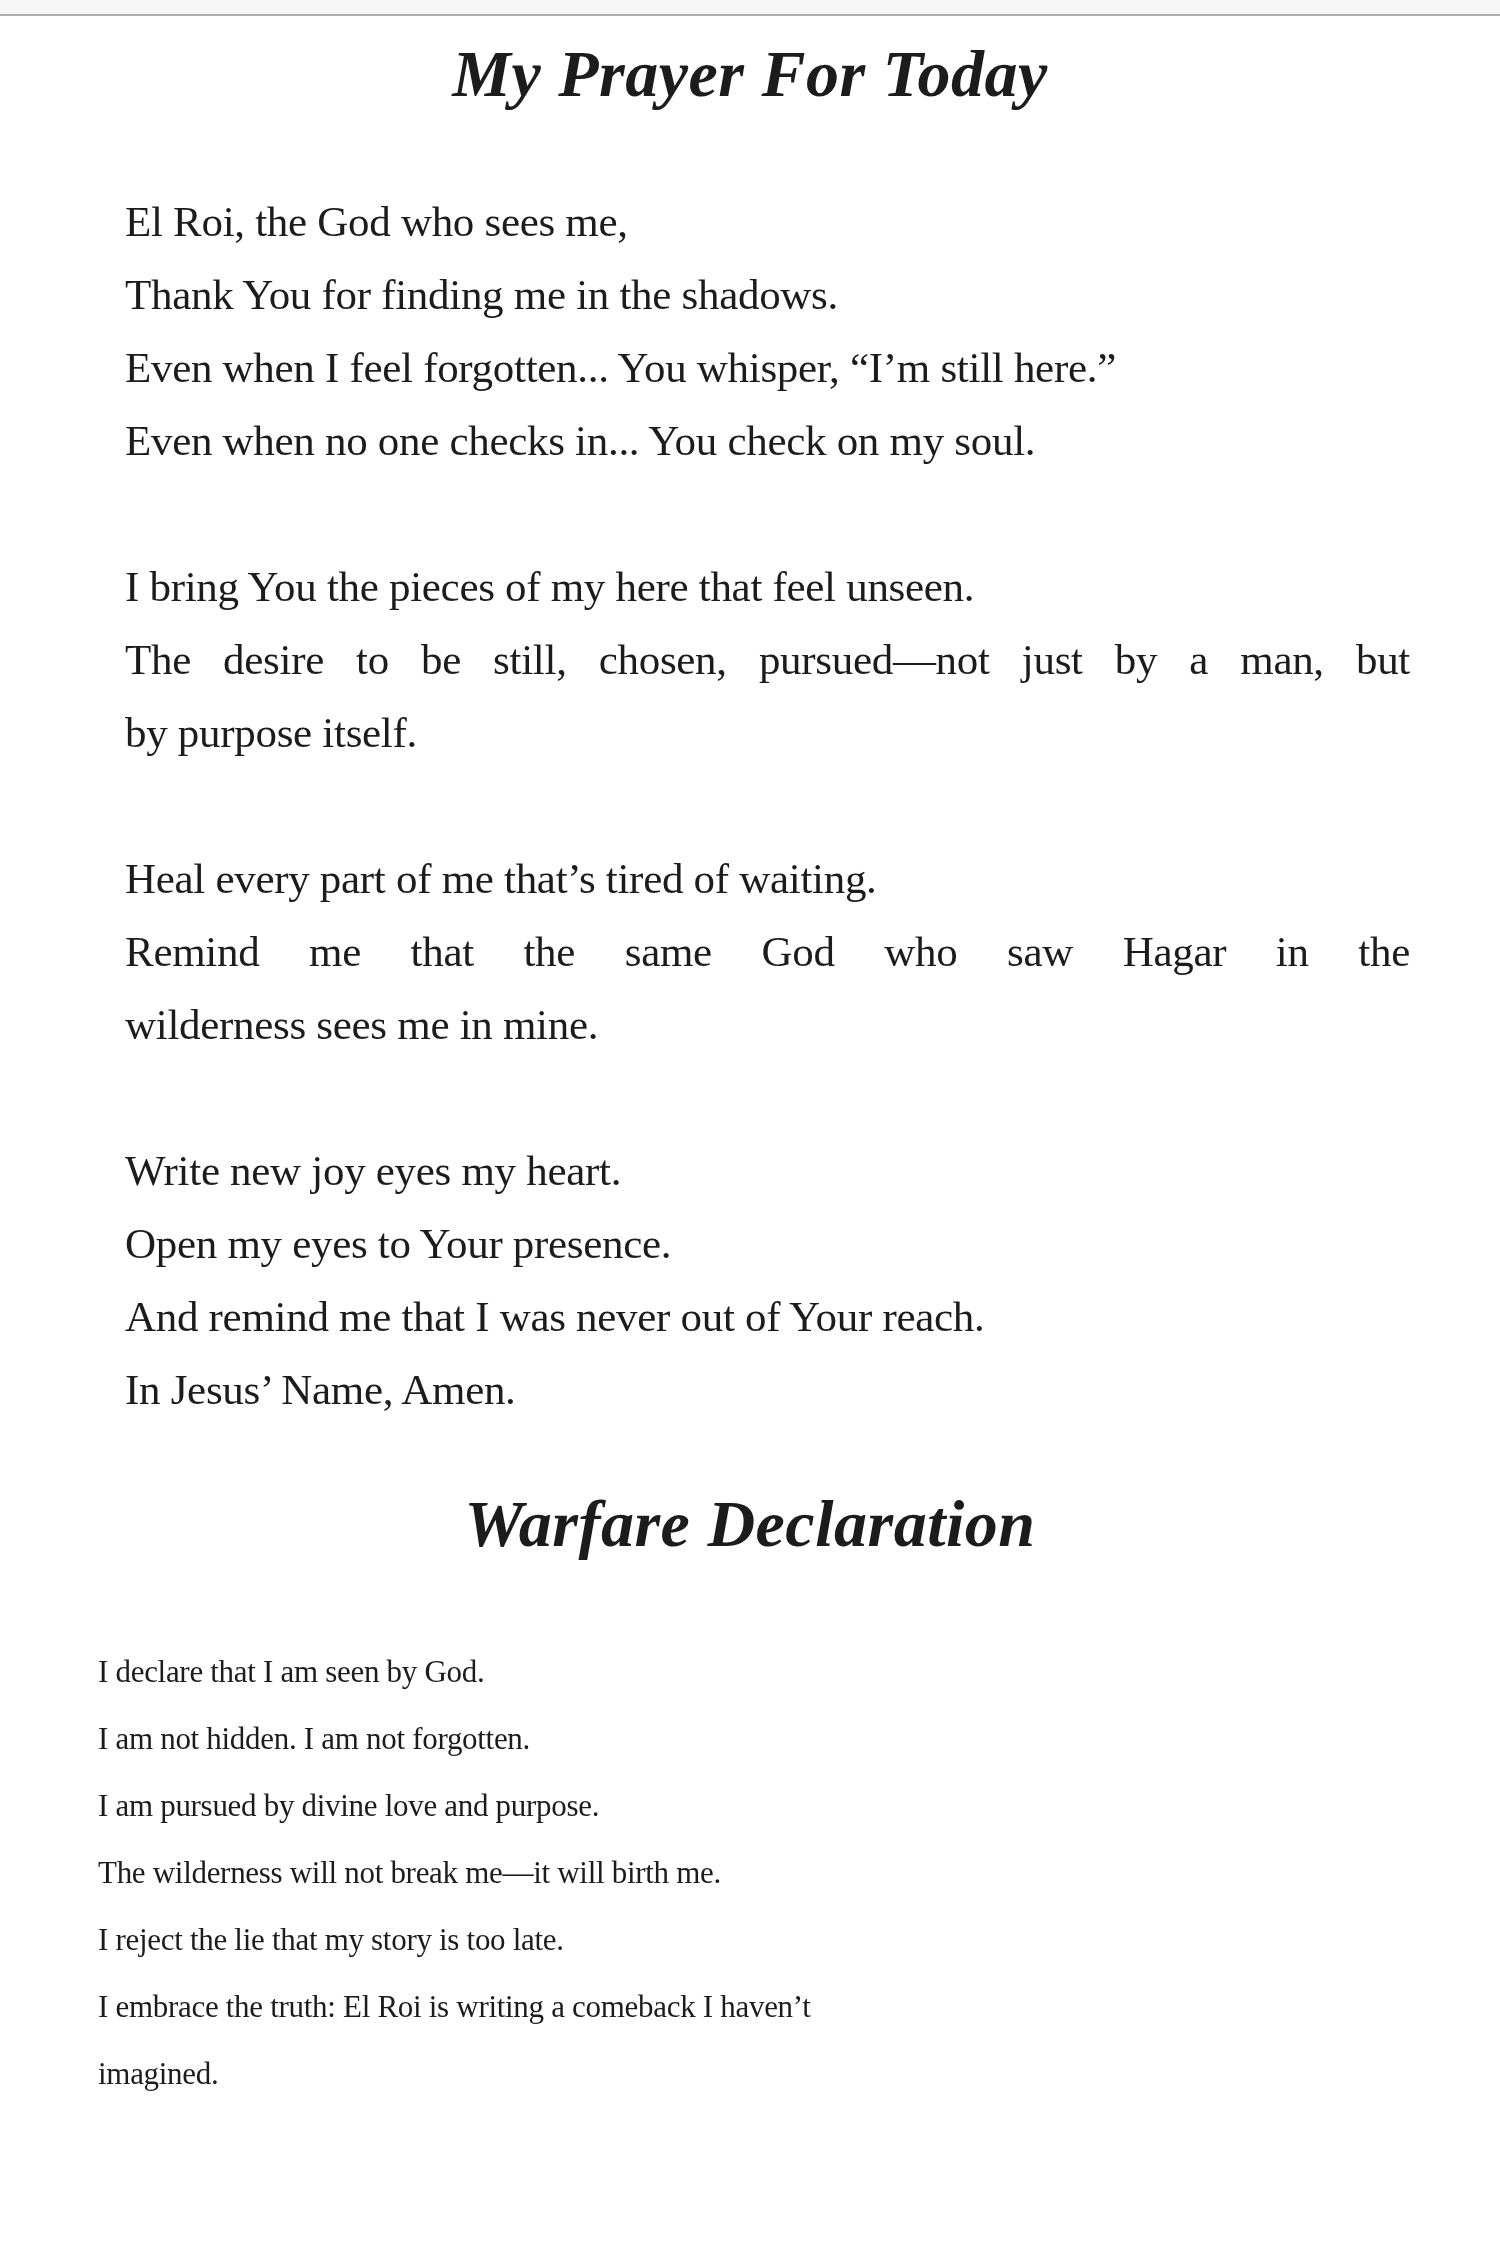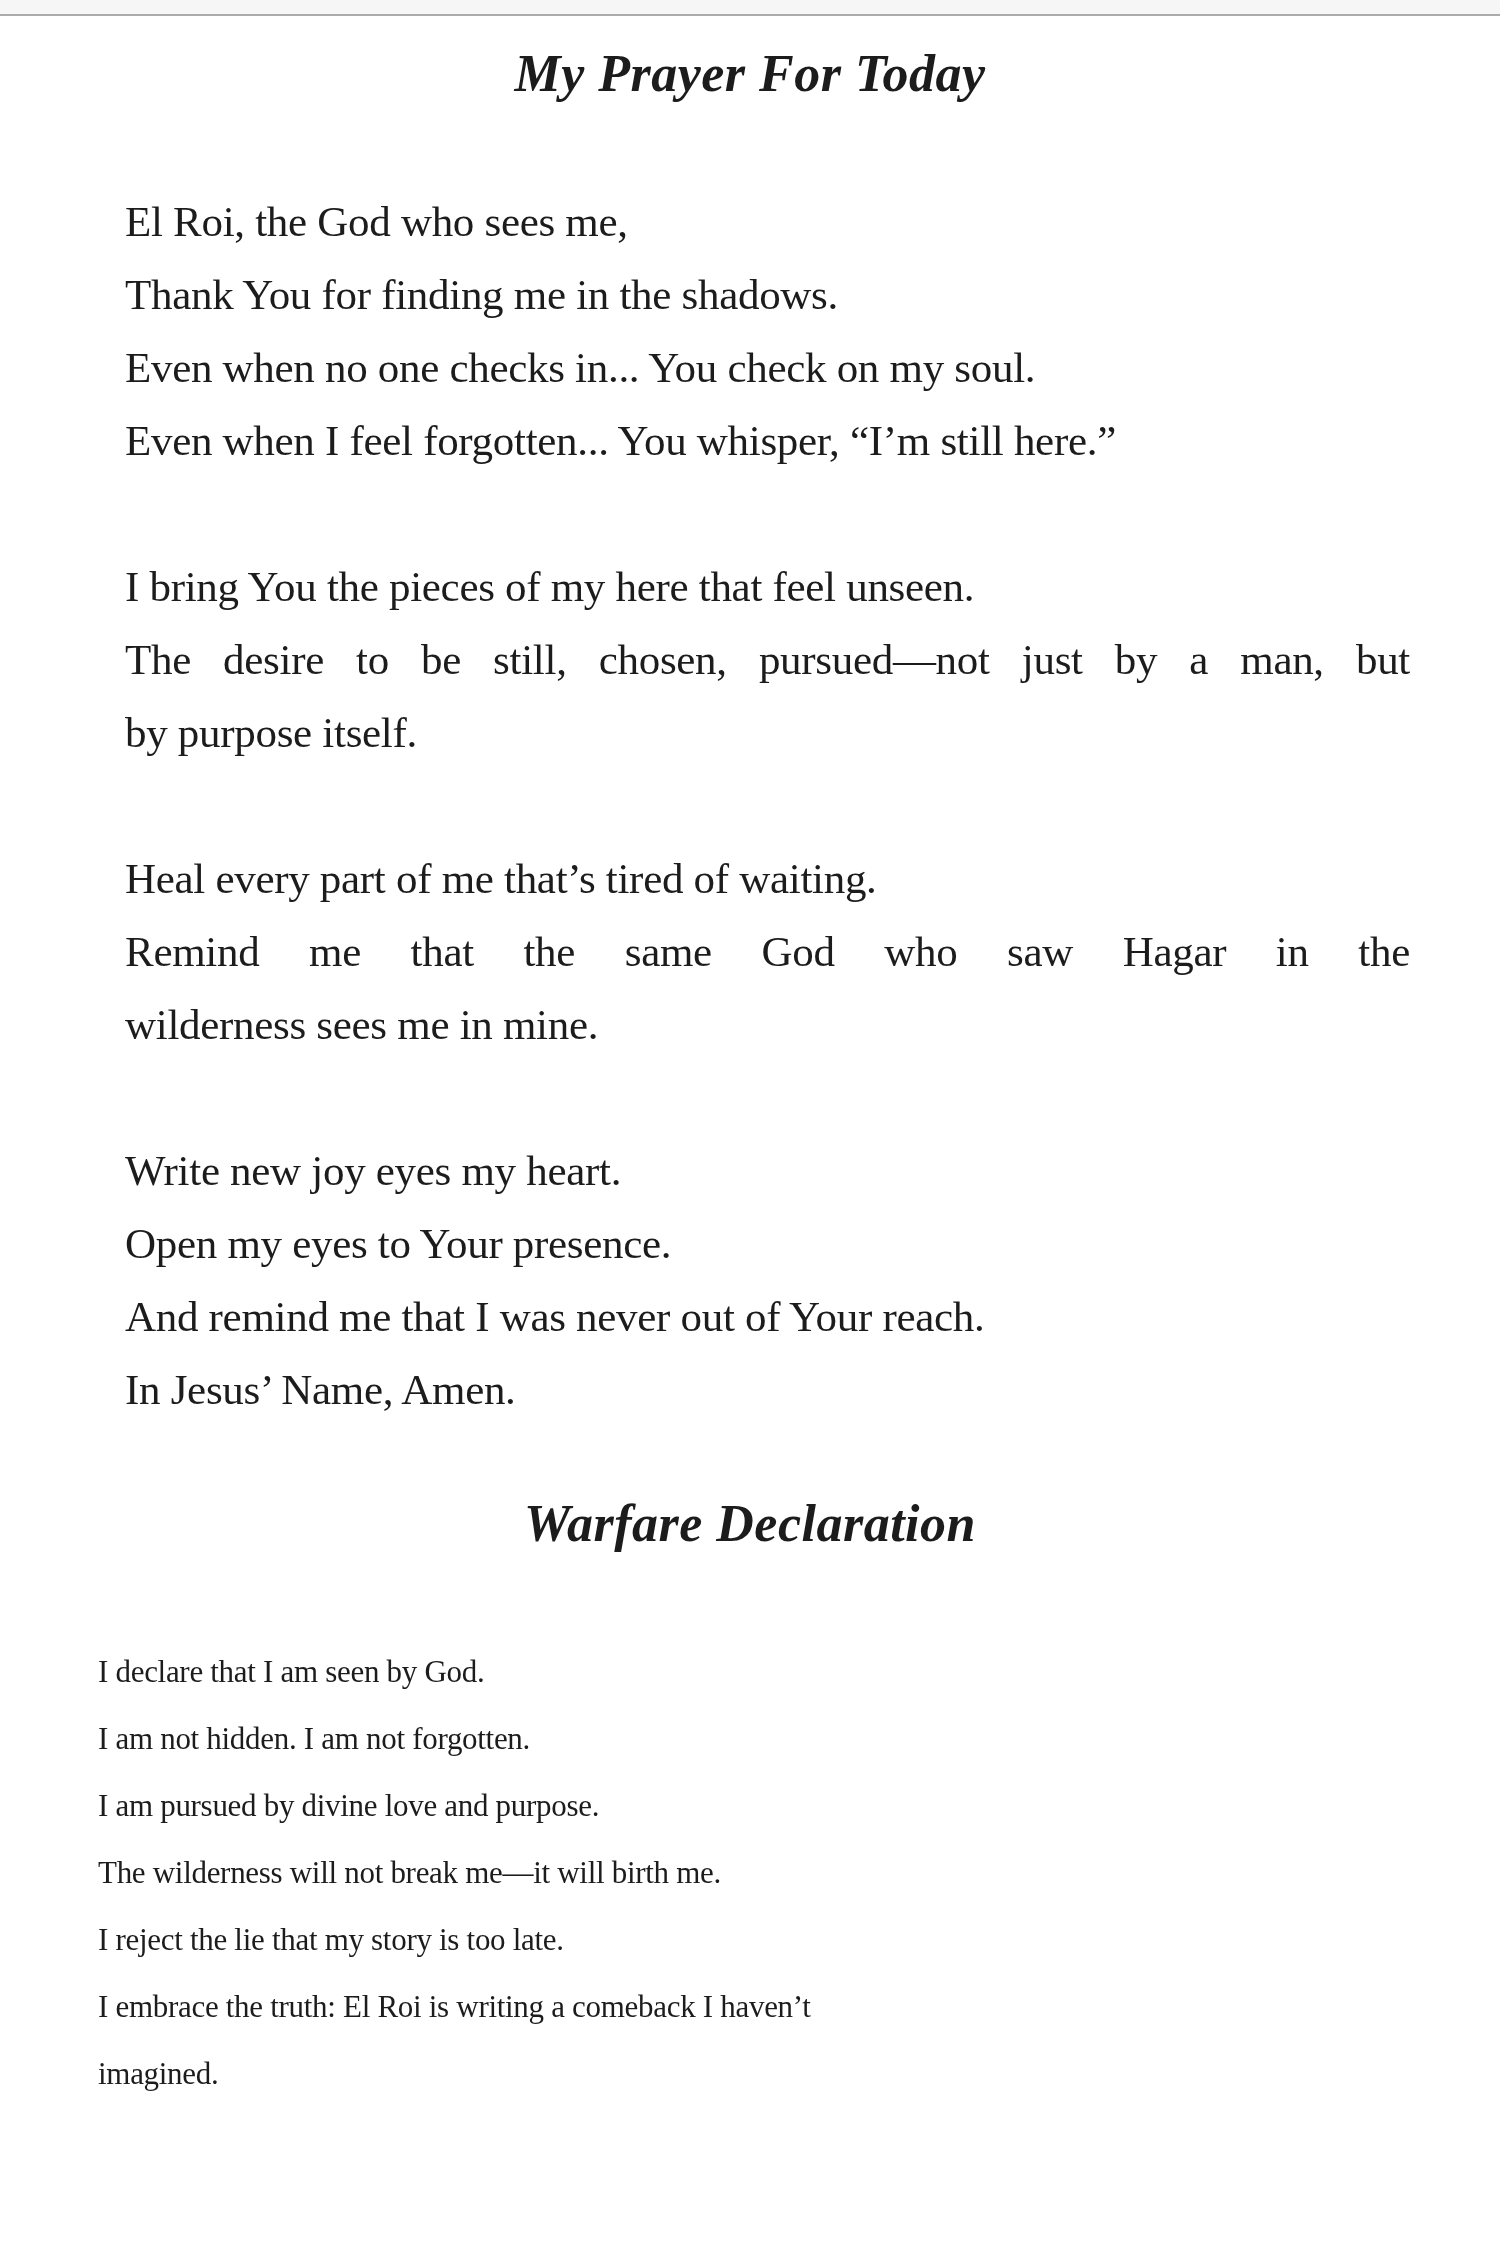--- a/index.html
+++ b/index.html
@@ -15,21 +15,21 @@
   .top-bar {
     width: 100%;
     height: 14px;
     background: #f6f6f6;
     border-bottom: 2px solid #ababab;
     box-sizing: content-box;
   }
   .doc-title {
     font-style: italic;
     font-weight: 700;
-    font-size: 52px;
+    font-size: 66px;
     line-height: 84px;
     text-align: center;
     letter-spacing: 0.5px;
   }
   .title-prayer  { margin: 16px 0 0 0; }
   .title-warfare { margin: 56px 0 0 0; }
 
   .prayer-body {
     margin: 69px 0 0 125px;
     width: 1285px;
@@ -63,22 +63,22 @@
 
   <div class="top-bar"></div>
 
   <h1 class="doc-title title-prayer">My Prayer For Today</h1>
 
   <div class="prayer-body">
 
     <div class="stanza">
       <div class="line">El Roi, the God who sees me,</div>
       <div class="line">Thank You for finding me in the shadows.</div>
+      <div class="line">Even when I feel forgotten... You whisper, “I’m still here.”</div>
       <div class="line">Even when no one checks in... You check on my soul.</div>
-      <div class="line">Even when I feel forgotten... You whisper, “I’m still here.”</div>
     </div>
 
     <div class="stanza">
       <div class="line">I bring You the pieces of my here that feel unseen.</div>
       <div class="line stretch">The desire to be still, chosen, pursued—not just by a man, but</div>
       <div class="line">by purpose itself.</div>
     </div>
 
     <div class="stanza">
       <div class="line">Heal every part of me that’s tired of waiting.</div>

